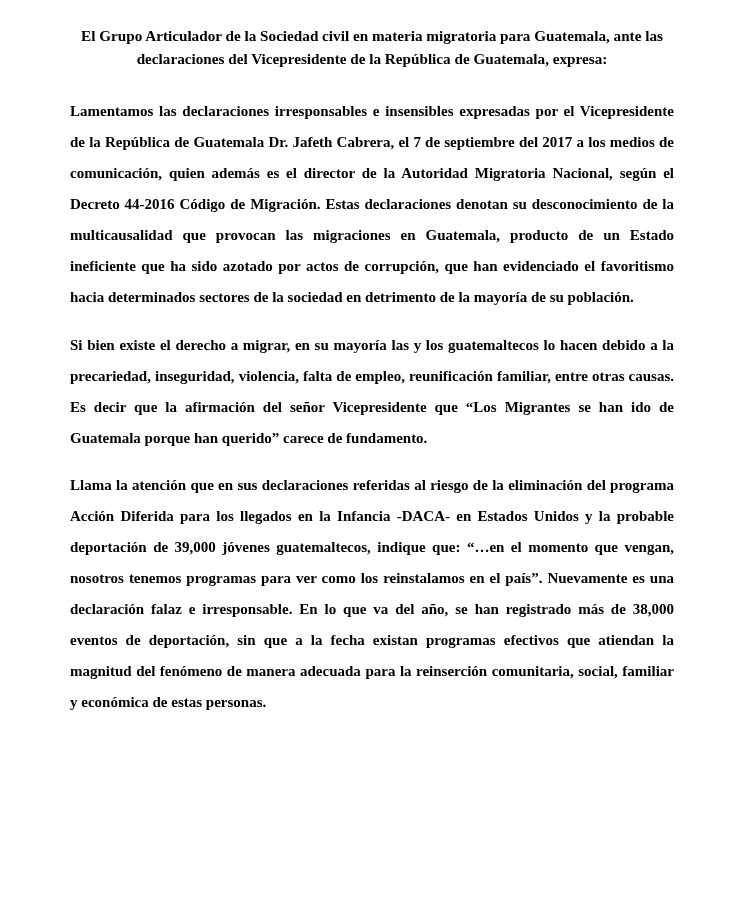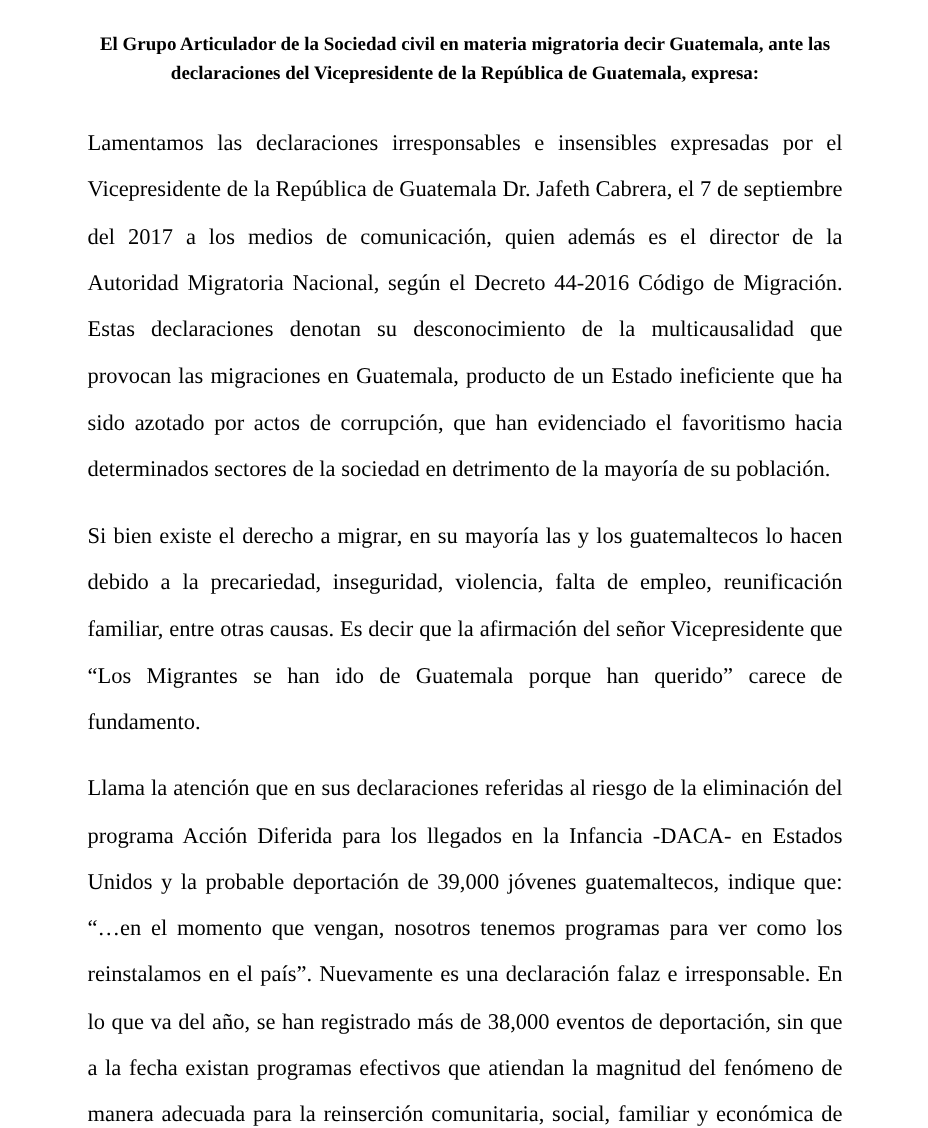--- a/index.html
+++ b/index.html
@@ -26,40 +26,41 @@
     font-weight: bold;
     line-height: 1.52;
     text-align: center;
     margin: 0 6px 0 6px;
     padding-top: 2px;
   }
   .body-block {
     margin-top: 26px;
   }
   p.para {
-    font-size: 18px;
+    font-size: 15px;
     line-height: 2.07;
     text-align: justify;
     text-justify: inter-word;
     margin: 0 0 0 0;
     hyphens: none;
+    font-weight: bold;
   }
   p.para + p.para {
     margin-top: 16px;
   }
   p.para.indent-space {
     text-indent: 0;
   }
 </style>
 </head>
 <body>
 
 <div class="page">
 
-  <h1 class="doc-title">El Grupo Articulador de la Sociedad civil en materia migratoria decir Guatemala, ante las declaraciones del Vicepresidente de la República de Guatemala, expresa:</h1>
+  <h1 class="doc-title">El Grupo Articulador de la Sociedad civil en materia migratoria para Guatemala, ante las declaraciones del Vicepresidente de la República de Guatemala, expresa:</h1>
 
   <div class="body-block">
     <p class="para">Lamentamos las declaraciones irresponsables e insensibles expresadas por el Vicepresidente de la República de Guatemala Dr. Jafeth Cabrera, el 7 de septiembre del 2017 a los medios de comunicación, quien además es el director de la Autoridad Migratoria Nacional, según el Decreto 44-2016 Código de Migración. Estas declaraciones denotan su desconocimiento de la multicausalidad que provocan las migraciones en Guatemala, producto de un Estado ineficiente que ha sido azotado por  actos de corrupción, que han evidenciado el favoritismo hacia determinados sectores de la sociedad en detrimento de la mayoría de su población.</p>
     <p class="para indent-space"> Si bien existe el derecho a migrar, en su mayoría las y los guatemaltecos lo hacen debido a la precariedad, inseguridad, violencia, falta de empleo, reunificación familiar, entre otras causas. Es decir que la afirmación del señor Vicepresidente que “Los Migrantes se han ido de Guatemala porque han querido” carece de fundamento.</p>
     <p class="para">Llama la atención que en sus declaraciones referidas al riesgo de la eliminación del programa Acción Diferida para los llegados en la Infancia  -DACA- en Estados Unidos y la probable deportación de 39,000 jóvenes guatemaltecos, indique que: “…en el momento que vengan, nosotros tenemos programas para ver como los reinstalamos en el país”. Nuevamente es una declaración falaz e irresponsable. En lo que va del año, se han registrado más de 38,000 eventos de deportación, sin que a la fecha existan programas efectivos que atiendan la magnitud del fenómeno de manera adecuada para la reinserción comunitaria, social, familiar y económica de estas personas.</p>
   </div>
 
 </div>
 
 </body></html>

